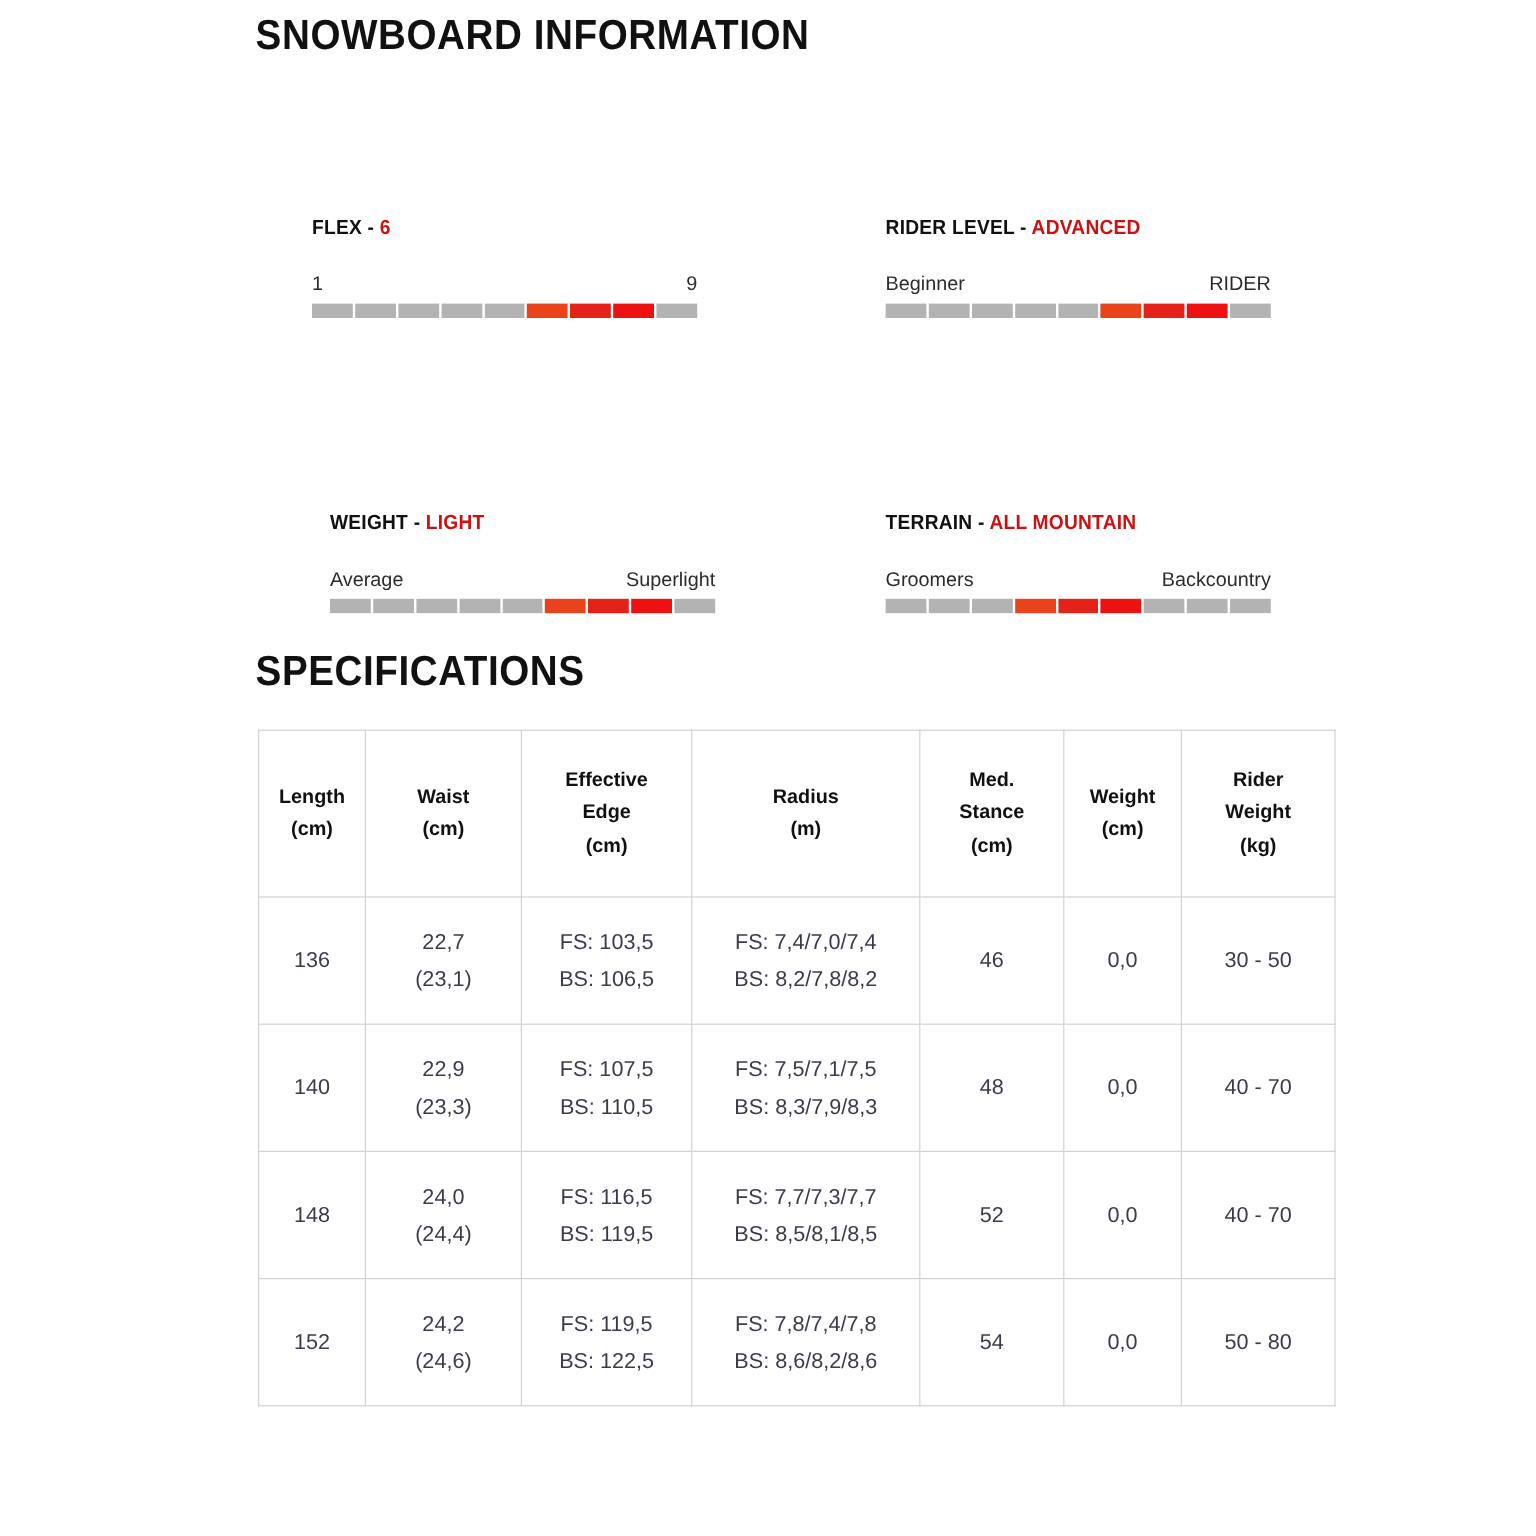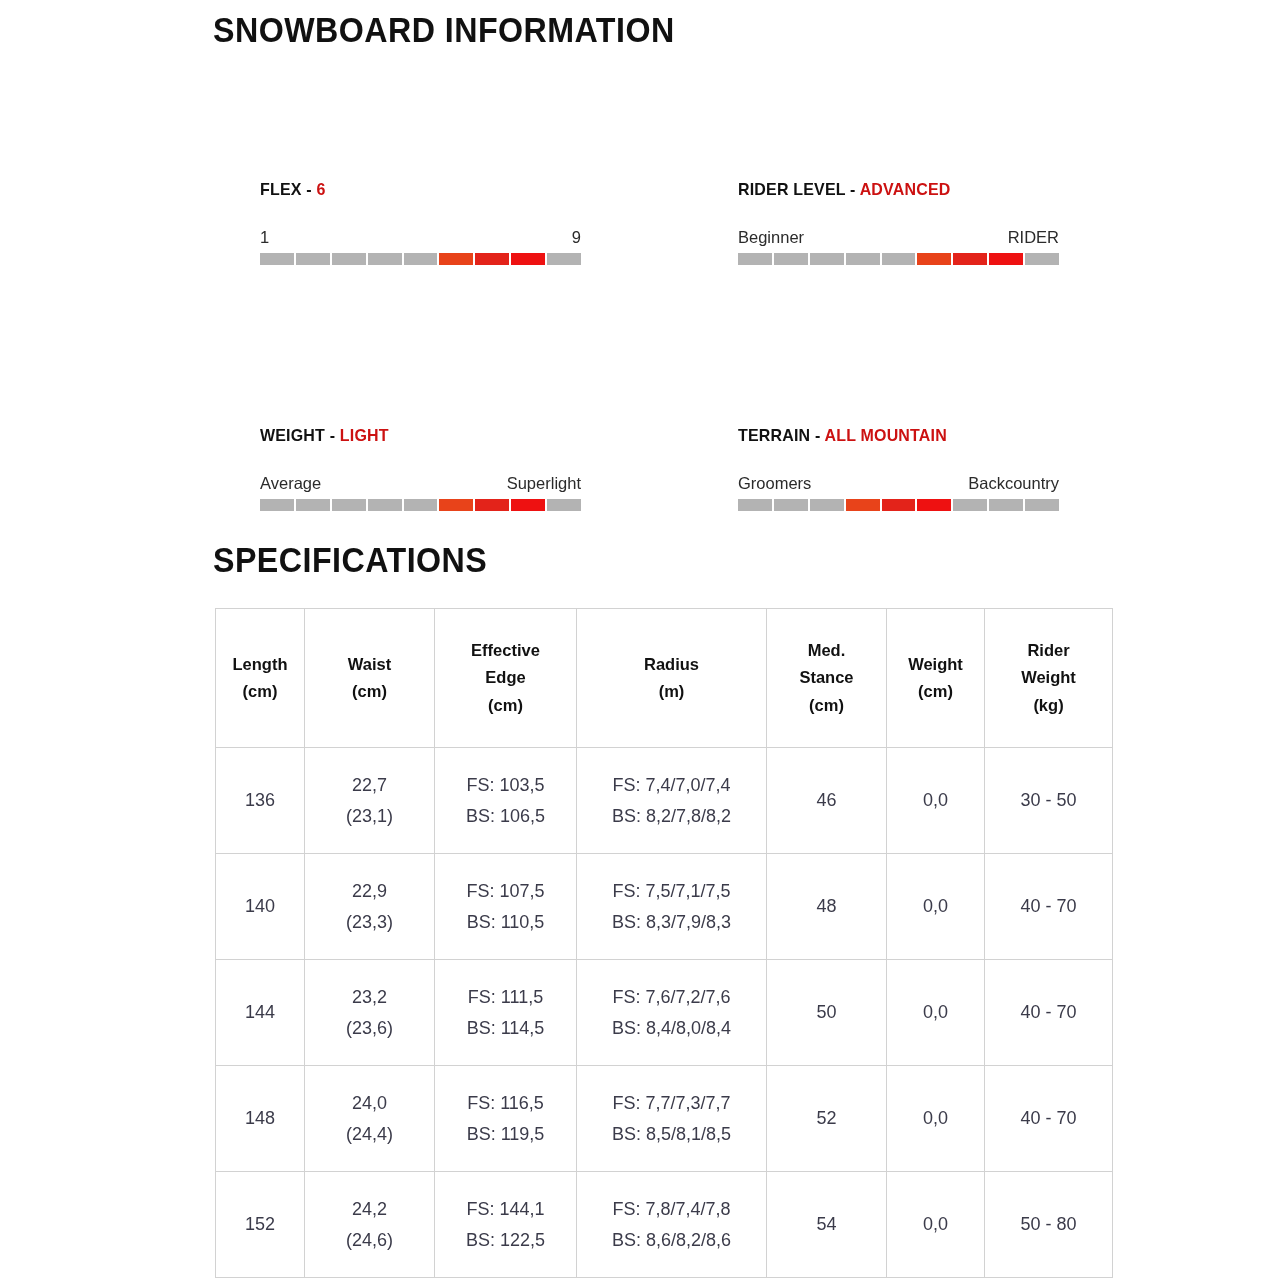--- a/index.html
+++ b/index.html
@@ -174,21 +174,21 @@
       <div class="seg" style="background: rgb(179, 179, 179);"></div>
       <div class="seg" style="background: rgb(179, 179, 179);"></div>
       <div class="seg" style="background: rgb(179, 179, 179);"></div>
       <div class="seg" style="background: rgb(232, 67, 26);"></div>
       <div class="seg" style="background: rgb(227, 35, 26);"></div>
       <div class="seg" style="background: rgb(238, 17, 17);"></div>
       <div class="seg" style="background: rgb(179, 179, 179);"></div>
     </div>
 </div>
 
-<div class="meter" id="meter-weight" style="left:213px; top:426px;">
+<div class="meter" id="meter-weight" style="left:228px; top:426px;">
   <div class="meter-title">
     <span>WEIGHT</span><span class="sep"> </span><span class="sep">-</span>
     <span class="val">LIGHT</span>
   </div>
   <div class="meter-scale">
     <span>Average</span>
     <span>Superlight</span>
   </div>
   <div class="meter-bar">
       <div class="seg" style="background: rgb(179, 179, 179);"></div>
@@ -305,38 +305,20 @@
       </td>
       <td>
         <span class="cell-line">FS: 7,5/7,1/7,5</span>
         <span class="cell-line">BS: 8,3/7,9/8,3</span>
       </td>
       <td>48</td>
       <td>0,0</td>
       <td>40 - 70</td>
     </tr>
 
-    <tr>
-      <td>144</td>
-      <td>
-        <span class="cell-line">23,2</span>
-        <span class="cell-line">(23,6)</span>
-      </td>
-      <td>
-        <span class="cell-line">FS: 111,5</span>
-        <span class="cell-line">BS: 114,5</span>
-      </td>
-      <td>
-        <span class="cell-line">FS: 7,6/7,2/7,6</span>
-        <span class="cell-line">BS: 8,4/8,0/8,4</span>
-      </td>
-      <td>50</td>
-      <td>0,0</td>
-      <td>40 - 70</td>
-    </tr>
 
     <tr>
       <td>148</td>
       <td>
         <span class="cell-line">24,0</span>
         <span class="cell-line">(24,4)</span>
       </td>
       <td>
         <span class="cell-line">FS: 116,5</span>
         <span class="cell-line">BS: 119,5</span>
@@ -350,21 +332,21 @@
       <td>40 - 70</td>
     </tr>
 
     <tr>
       <td>152</td>
       <td>
         <span class="cell-line">24,2</span>
         <span class="cell-line">(24,6)</span>
       </td>
       <td>
-        <span class="cell-line">FS: 144,1</span>
+        <span class="cell-line">FS: 119,5</span>
         <span class="cell-line">BS: 122,5</span>
       </td>
       <td>
         <span class="cell-line">FS: 7,8/7,4/7,8</span>
         <span class="cell-line">BS: 8,6/8,2/8,6</span>
       </td>
       <td>54</td>
       <td>0,0</td>
       <td>50 - 80</td>
     </tr>

